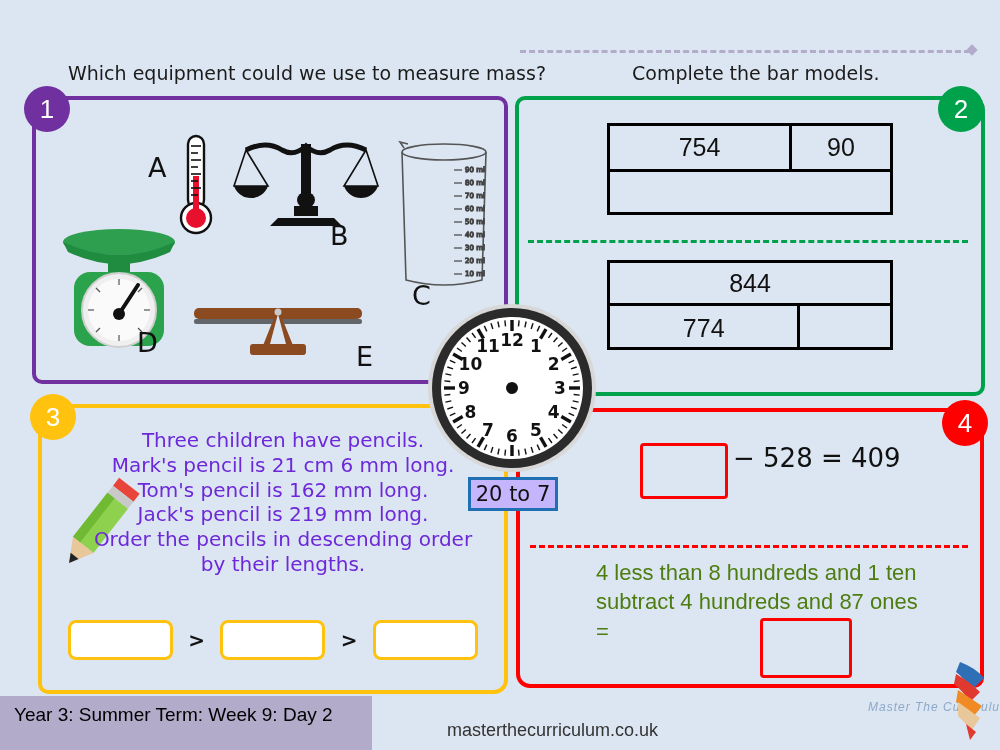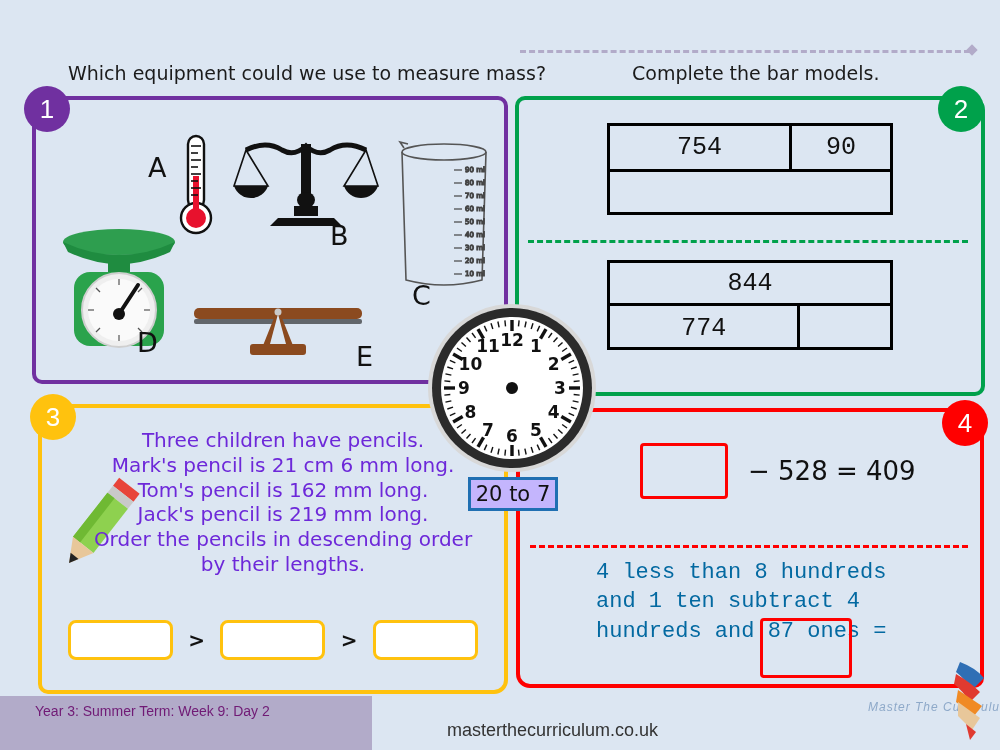--- a/index.html
+++ b/index.html
@@ -99,21 +99,21 @@
   .barmodel { position: absolute; border: 3px solid #000; background: transparent; }
   #bar-1 { left: 607px; top: 123px; width: 286px; height: 92px; }
   #bar-2 { left: 607px; top: 260px; width: 286px; height: 90px; }
   .bar-row { display: flex; width: 100%; }
   .bar-row.top-1 { height: 46px; border-bottom: 3px solid #000; }
   .bar-row.bot-1 { height: 43px; }
   .bar-row.top-2 { height: 43px; border-bottom: 3px solid #000; }
   .bar-row.bot-2 { height: 44px; }
   .bar-cell {
     display: flex; align-items: center; justify-content: center;
-    font-size: 25px; color: #111; font-family: Liberation Mono, monospace;
+    font-size: 25px; color: #111; font-family: Liberation Sans, sans-serif;
   }
   .split-l-1 { width: 65%; border-right: 3px solid #000; }
   .split-r-1 { width: 35%; }
   .full      { width: 100%; }
   .split-l-2 { width: 68%; border-right: 3px solid #000; }
   .split-r-2 { width: 32%; }
 
   
   #q3-text {
     position: absolute; left: 88px; top: 428px; width: 390px;
@@ -127,43 +127,43 @@
   }
   .ans-box {
     width: 105px; height: 40px; background: #ffffff;
     border: 3px solid #ffc20e; border-radius: 8px;
   }
   .gt-sign { font-size: 20px; font-weight: bold; color: #111; font-family: "DejaVu Sans", sans-serif; }
 
   
   #q4-eq {
     position: absolute; left: 640px; top: 443px;
-    display: flex; align-items: center; gap: 20px;
+    display: flex; align-items: flex-start; gap: 5px;
   }
   .redbox {
     border: 3px solid #ff0000; background: transparent;
     border-radius: 4px;
   }
   #q4-box-1 { width: 88px; height: 56px; }
   #q4-eq-text { font-size: 26px; color: #111; font-family: "DejaVu Sans", sans-serif; white-space: nowrap; }
   #q4-text {
     position: absolute; left: 596px; top: 558px; width: 330px;
-    font-size: 22px; line-height: 1.34; color: #0369a1;
-    font-family: Liberation Mono, monospace;
+    font-size: 22px; line-height: 1.34; color: #4d7c0f;
+    font-family: Liberation Sans, sans-serif;
   }
   #q4-box-2 {
     position: absolute; left: 760px; top: 618px; width: 92px; height: 60px;
   }
 
   
   #footer-band {
     position: absolute; left: 0; top: 696px; width: 372px; height: 54px;
     background: #b2abc9; display: flex; align-items: flex-start; padding: 6px 14px;
   }
-  #footer-text { color: #701a75; font-size: 14px; line-height: 1.35; margin-left: 21px; }
+  #footer-text { color: #000000; font-size: 19px; line-height: 1.35; }
   #footer-url {
     position: absolute; left: 447px; top: 720px; width: 170px;
     font-size: 18px; color: #333; line-height: 1.2;
   }
   #brand-mark {
     position: absolute; left: 868px; top: 700px;
     font-size: 12px; color: #8ea9c9; font-style: italic;
     letter-spacing: 1px; white-space: nowrap;
   }
   #brand-pencil { position: absolute; left: 952px; top: 660px; width: 40px; height: 82px; }

